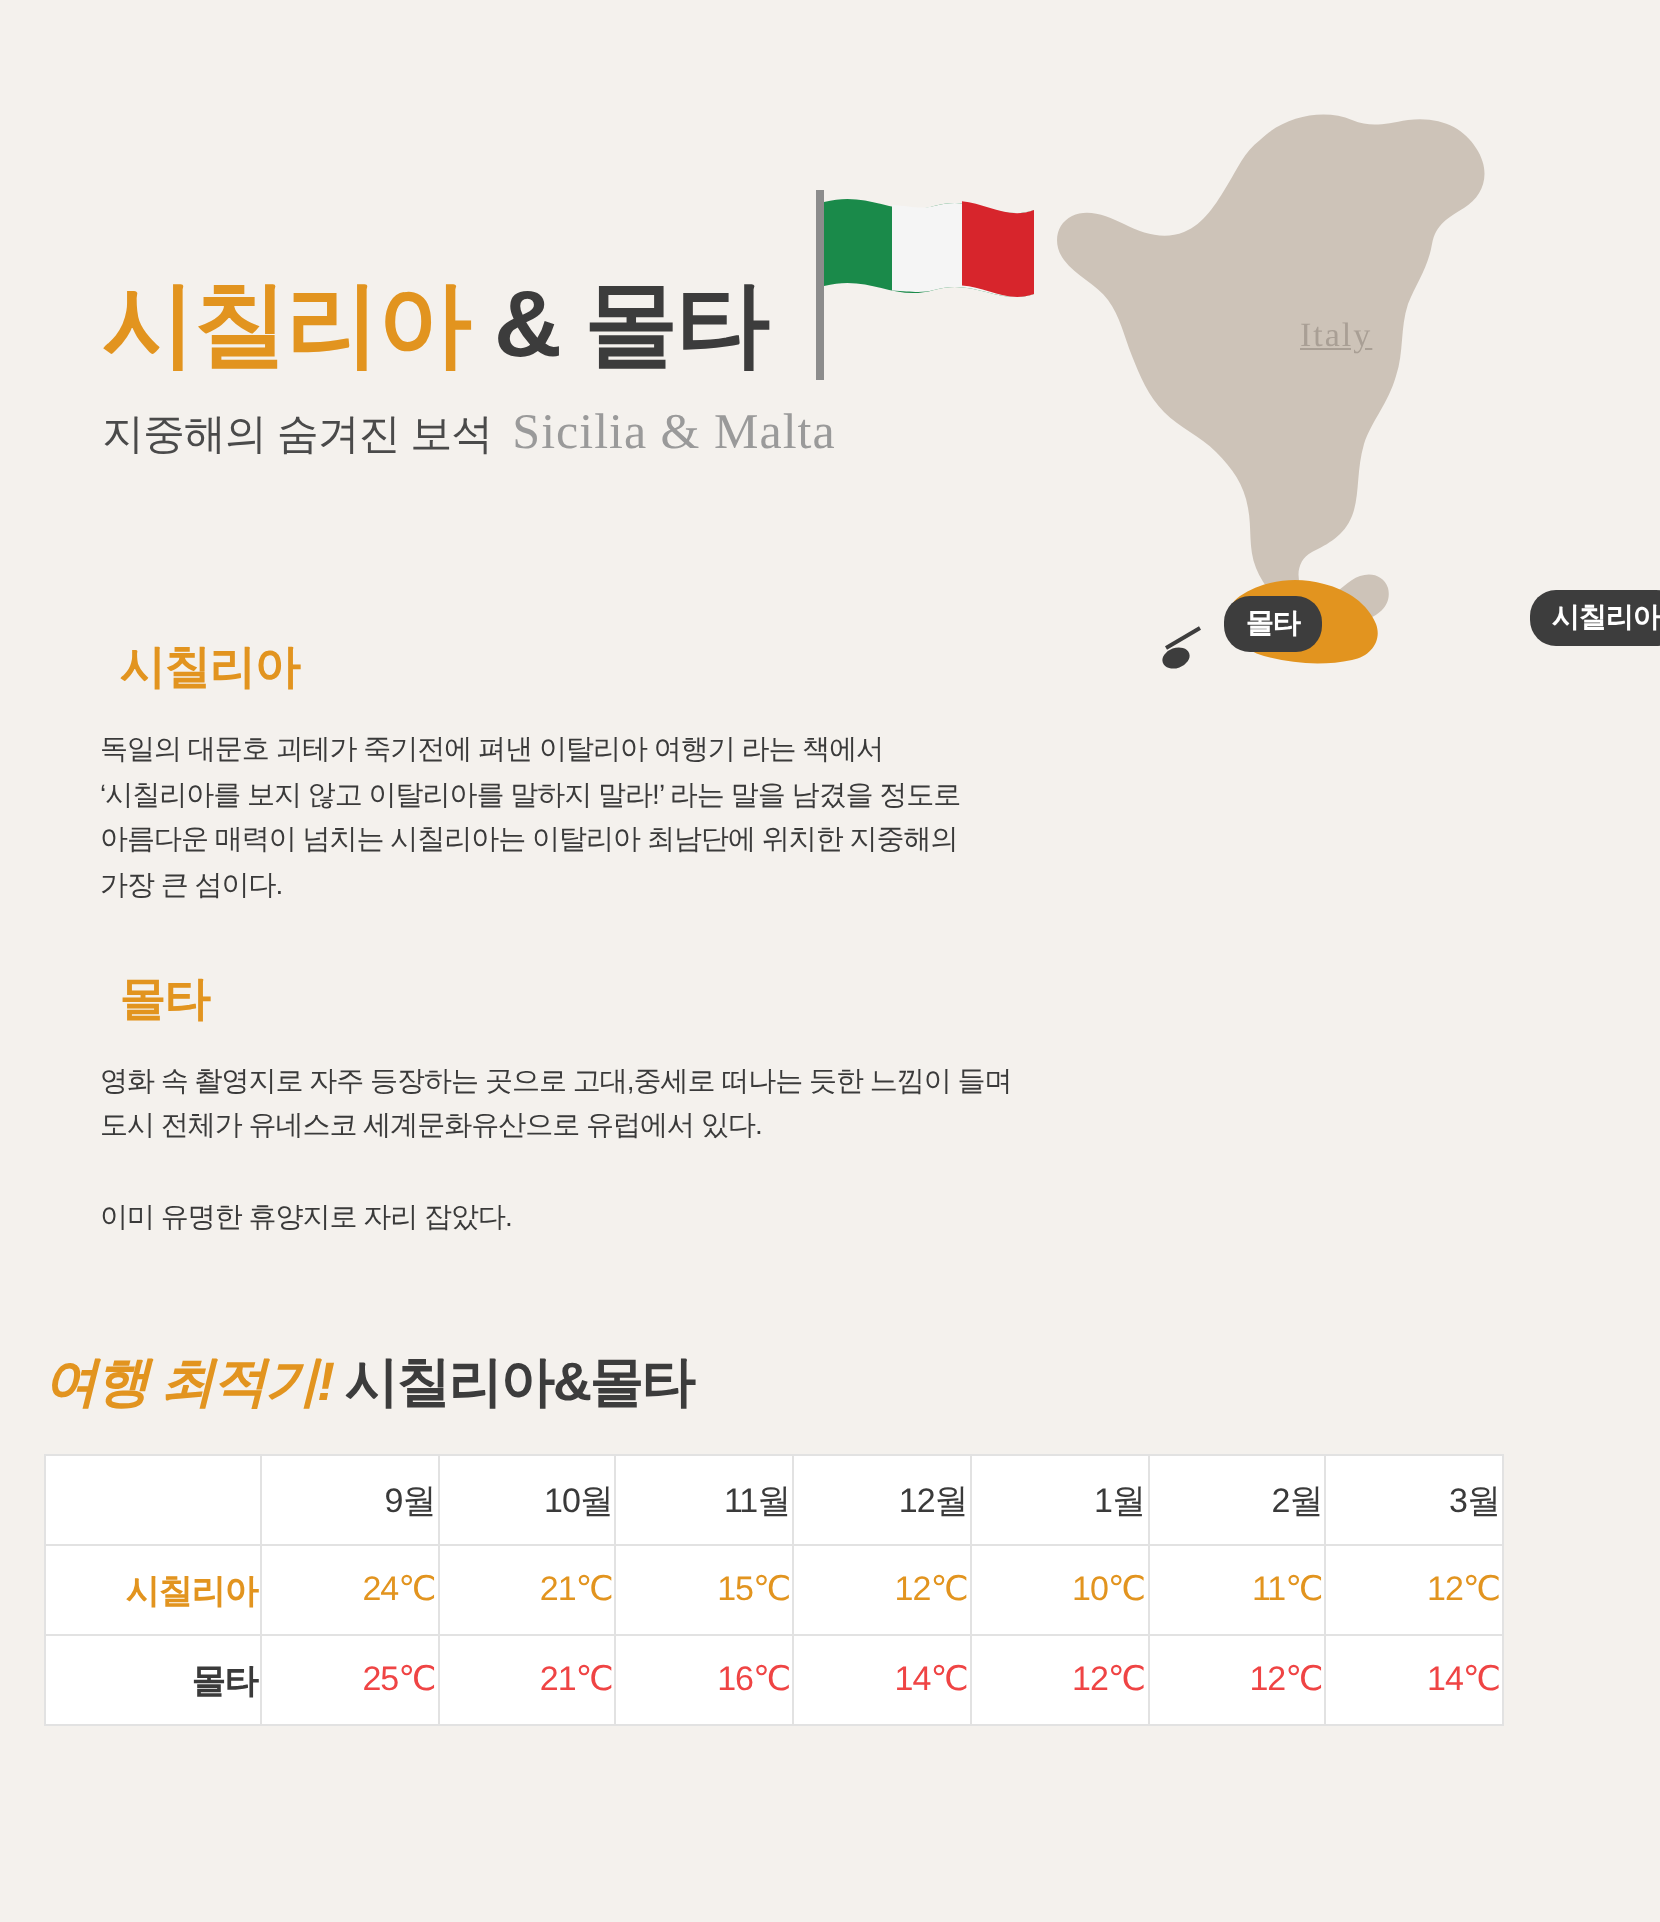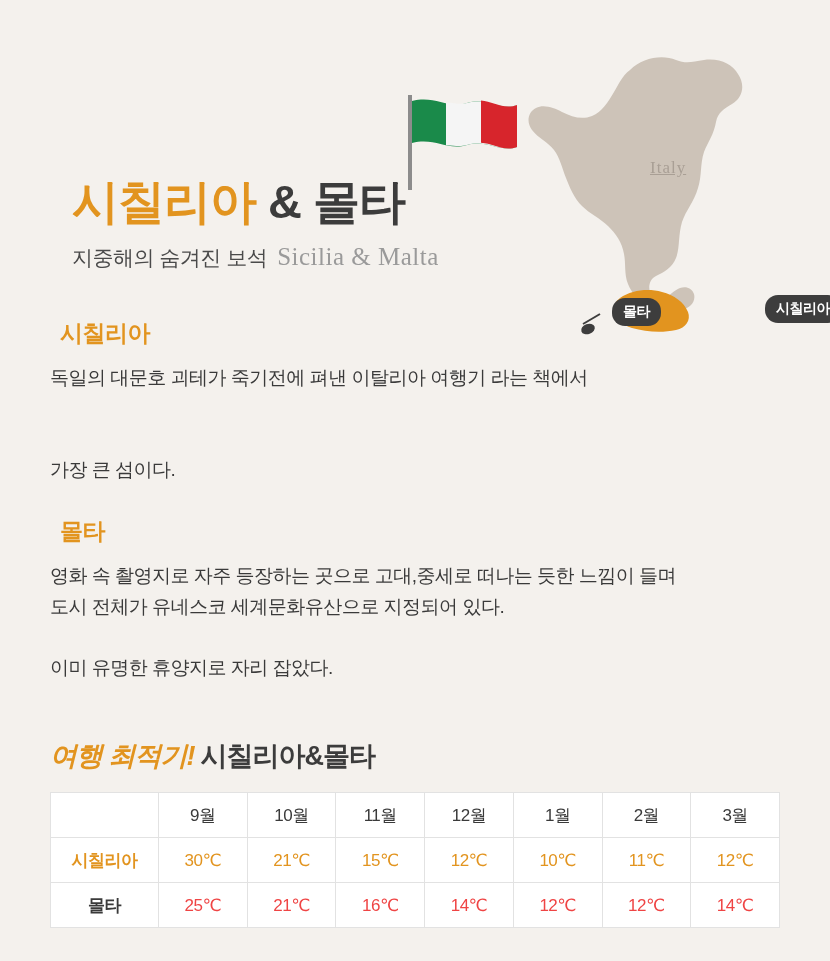--- a/index.html
+++ b/index.html
@@ -16,23 +16,22 @@
     position: relative;
   }
 
   
   .header {
     position: relative;
     height: 300px;
   }
   .title-block {
     position: absolute;
-    left: 72px;
+    left: 51px;
     top: 138px;
-    margin-top: 40px;
   }
   .main-title {
     font-size: 47px;
     font-weight: bold;
     letter-spacing: -1px;
     line-height: 1;
     margin: 0;
     white-space: nowrap;
   }
   .main-title .tw-orange { color: #e2941f; }
@@ -98,33 +97,33 @@
     padding: 0 50px;
   }
   .sec-head {
     font-size: 23px;
     font-weight: bold;
     color: #e2941f;
     letter-spacing: -0.5px;
     margin: 0 0 14px 10px;
   }
   .sec-body {
-    font-size: 19px;
+    font-size: 14px;
     line-height: 1.62;
     color: #3a3a3a;
     letter-spacing: -0.5px;
     margin: 0;
   }
   .sec-sicilia { margin-top: 18px; }
   .sec-malta { margin-top: 30px; }
 
   
   .best-wrap {
     margin-top: 54px;
-    padding: 0 50px;
+    padding: 0 22px;
   }
   .best-title {
     font-size: 27px;
     font-weight: bold;
     letter-spacing: -1px;
     margin: 0 0 18px 0;
   }
   .best-title .accent {
     color: #e2941f;
     font-style: italic;
@@ -137,21 +136,21 @@
   table.climate {
     border-collapse: collapse;
     width: 730px;
     background: #fff;
     table-layout: fixed;
     border: 1px solid #dcdcdc;
   }
   table.climate th,
   table.climate td {
     border: 1px solid #e2e2e2;
-    text-align: center;
+    text-align: right;
     font-size: 17px;
     height: 42px;
     font-weight: normal;
     color: #3a3a3a;
     letter-spacing: -0.5px;
   }
   table.climate th.corner { width: 105px; background: #fff; }
   table.climate thead th {
     font-size: 17px;
     color: #3a3a3a;
@@ -218,31 +217,31 @@
     <span class="italy-text">Italy</span>
     <span class="map-label malta">몰타</span>
     <span class="map-label sicilia">시칠리아</span>
   </div>
 </div>
 
 <div class="section sec-sicilia">
   <h2 class="sec-head">시칠리아</h2>
   <p class="sec-body">
     <span>독일의 대문호 괴테가 죽기전에 펴낸 이탈리아 여행기 라는 책에서</span><br>
-    <br>
-    <br>
+    <span>‘시칠리아를 보지 않고 이탈리아를 말하지 말라!’ 라는 말을 남겼을 정도로</span><br>
+    <span>아름다운 매력이 넘치는 시칠리아는 이탈리아 최남단에 위치한 지중해의</span><br>
     <span>가장 큰 섬이다.</span>
   </p>
 </div>
 
 <div class="section sec-malta">
   <h2 class="sec-head">몰타</h2>
   <p class="sec-body">
     <span>영화 속 촬영지로 자주 등장하는 곳으로 고대,중세로 떠나는 듯한 느낌이 들며</span><br>
-    <span>도시 전체가 유네스코 세계문화유산으로 지정되어 있다.</span><br>
+    <span>도시 전체가 유네스코 세계문화유산으로 유럽에서 있다.</span><br>
     <br>
     <span>이미 유명한 휴양지로 자리 잡았다.</span>
   </p>
 </div>
 
 <div class="best-wrap">
   <h2 class="best-title">
     <span class="accent">여행 최적기!</span><span class="plain">시칠리아&amp;몰타</span>
   </h2>
 
@@ -255,21 +254,21 @@
         <th>11월</th>
         <th>12월</th>
         <th>1월</th>
         <th>2월</th>
         <th>3월</th>
       </tr>
     </thead>
     <tbody>
       <tr class="row-sicilia">
         <td class="rowhead">시칠리아</td>
-        <td>30℃</td>
+        <td>24℃</td>
         <td>21℃</td>
         <td>15℃</td>
         <td>12℃</td>
         <td>10℃</td>
         <td>11℃</td>
         <td>12℃</td>
       </tr>
       <tr class="row-malta">
         <td class="rowhead dark">몰타</td>
         <td>25℃</td>

